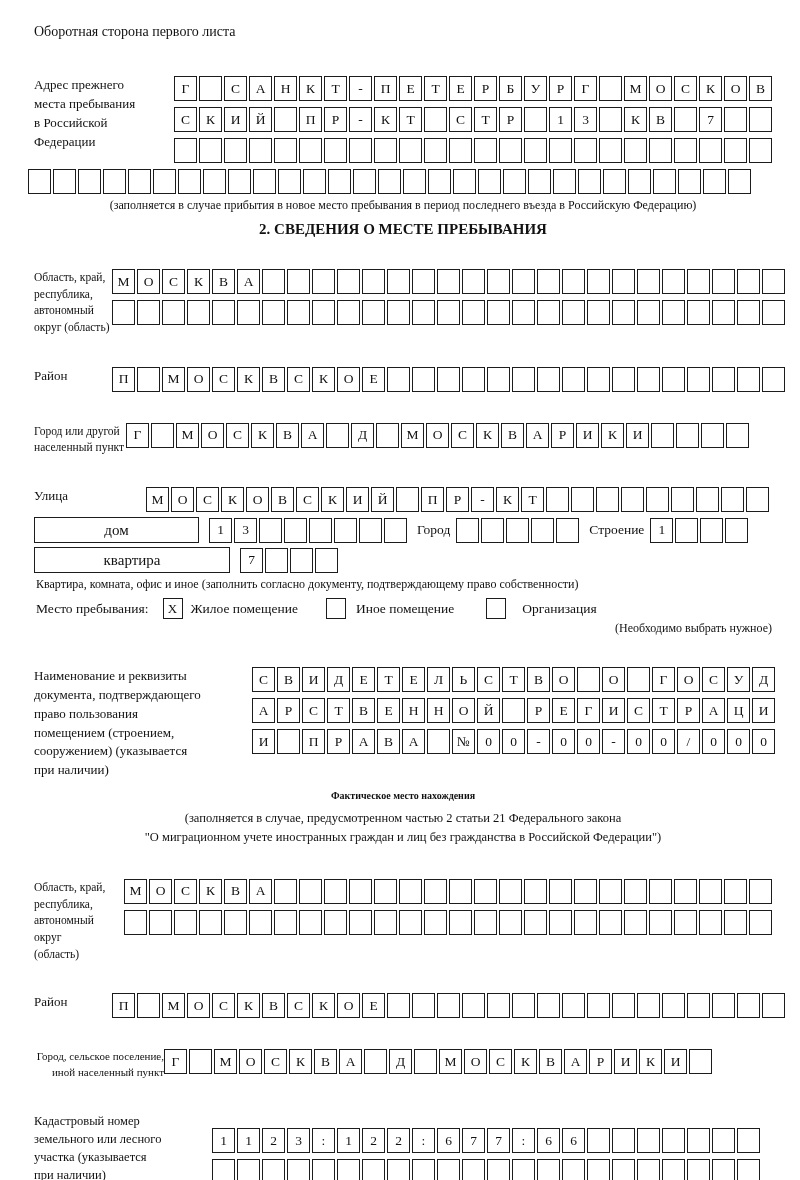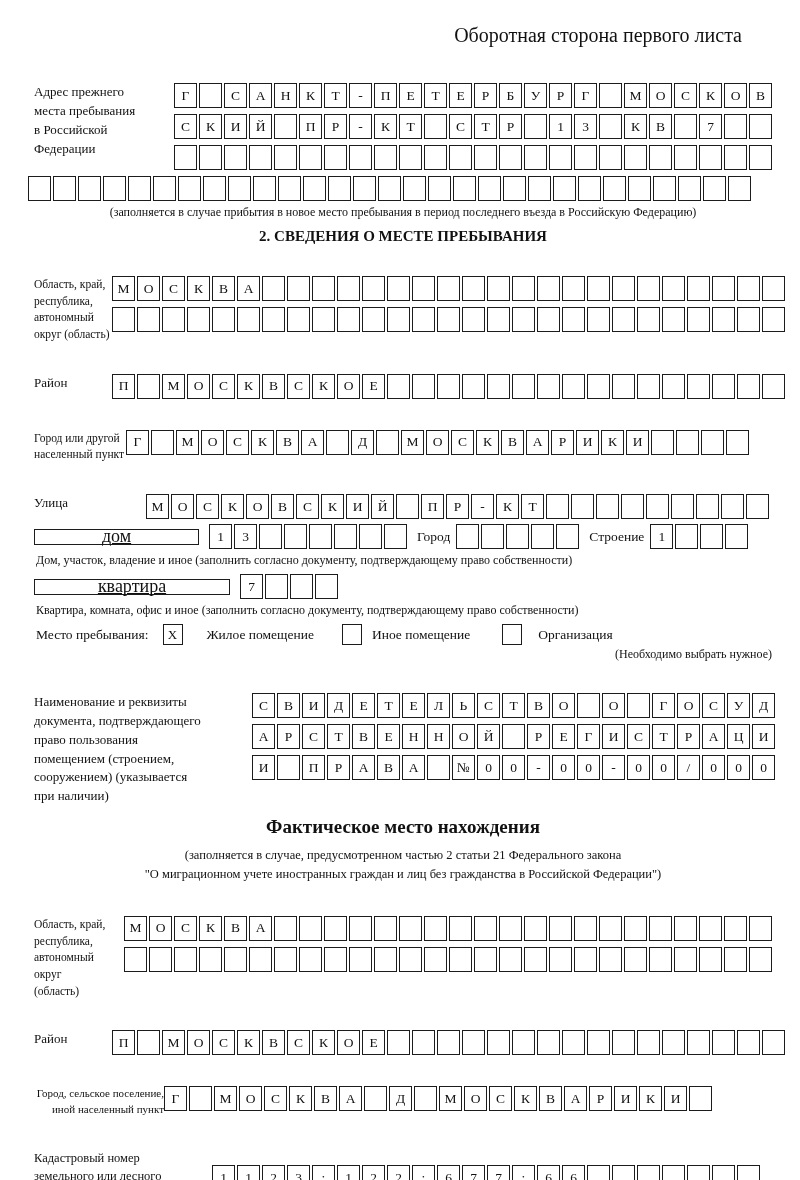--- a/index.html
+++ b/index.html
@@ -3,21 +3,21 @@
 <meta charset="utf-8">
 <style>
   * { margin:0; padding:0; box-sizing:border-box; }
   html,body { background:#fff; }
   body {
     width:800px; height:1180px; overflow:hidden;
     font-family:"Liberation Serif","DejaVu Serif",serif;
     color:#111;
   }
   .page { padding:24px 28px 0 34px; position:relative; }
-  .hdr { text-align:right; font-size:20px; padding-right:30px; margin-bottom:36px; }
+  .hdr { font-size:14px; padding-right:30px; margin-bottom:36px; }
 
   .field { display:flex; align-items:flex-start; margin-bottom:5px;margin-top:31px; }
   .lbl { font-size:13px; line-height:1.45; white-space:pre-line; flex-shrink:0; }
   .lbl.fs11 { font-size:11.5px; }
   .lbl.fs12 { font-size:12.5px; }
   .w140{width:140px;} .w78{width:78px;} .w92{width:92px;} .w112{width:112px;}
   .w218{width:218px;} .w90{width:90px;} .w130{width:130px; font-size:11px;text-align:right;} .w178{width:178px;}
 
   .grids { display:flex; flex-direction:column; gap:6px; }
   .boxrow { display:flex; gap:2px; }
@@ -26,35 +26,35 @@
     display:flex; align-items:center; justify-content:center; font-size:13.5px;
   }
   .fullrow { margin:6px 0 4px -6px; }
 
   .note { font-size:12px; text-align:center; margin:3px 0 7px 0; }
   .note-left { font-size:12px; margin:2px 0 6px 2px; }
   .sect-title { font-size:15px; font-weight:bold; text-align:center; margin:8px 0 10px 0; }
 
   .houserow, .aptrow { display:flex; align-items:center; margin-bottom:4px; }
   .labelbox {
-    height:16px; border:1.6px solid #1c1c1c; display:flex; align-items:center;
-    justify-content:center; font-size:18px; flex-shrink:0;text-decoration:underline;
+    height:26px; border:1.6px solid #1c1c1c; display:flex; align-items:center;
+    justify-content:center; font-size:15px; flex-shrink:0;
   }
   .lb-house { width:165px; margin-right:10px; }
   .lb-apt   { width:196px; margin-right:10px; }
   .inline-lbl { font-size:13.5px; margin:0 6px 0 10px; }
 
   .stayrow { display:flex; align-items:center; margin:6px 0 2px 2px; font-size:13.5px; }
   .cb {
     width:20px; height:21px; border:1.6px solid #1c1c1c; flex-shrink:0;
     display:inline-flex; align-items:center; justify-content:center; font-size:13px;
   }
   .stay-note { font-size:12px; margin:2px 0 10px 182px;text-align:right; }
 
-  .fact-title { font-size:19px; font-weight:bold; text-align:center; margin:10px 0 8px 0; }
+  .fact-title { font-size:10px; font-weight:bold; text-align:center; margin:10px 0 8px 0; }
   .fact-note { font-size:12.5px; text-align:center; line-height:1.55; margin-bottom:24px; }
 
   .cad-grids { margin-top:16px; }
 
   .stamp-wrap { position:relative; height:260px; margin-top:6px; }
   .stampbox {
     position:absolute; left:361px; top:0; width:357px; height:176px;
     border:1.6px solid #1c1c1c;
   }
   .stamp-caption {
@@ -374,37 +374,36 @@
         <span class="cell"></span>
       </div>
     <span class="inline-lbl">Строение</span>
     <div class="boxrow">
         <span class="cell">1</span>
         <span class="cell"></span>
         <span class="cell"></span>
         <span class="cell"></span>
       </div>
   </div>
-  <div class="note-left">Дом, участок, владение и иное (заполнить согласно документу, подтверждающему право собственности)</div>
 
   <div class="aptrow">
     <div class="labelbox lb-apt">квартира</div>
     <div class="boxrow">
         <span class="cell">7</span>
         <span class="cell"></span>
         <span class="cell"></span>
         <span class="cell"></span>
       </div>
   </div>
   <div class="note-left">Квартира, комната, офис и иное (заполнить согласно документу, подтверждающему право собственности)</div>
 
   <div class="stayrow">
     <span>Место пребывания:</span>
     <span class="cb" style="margin-left:14px;">X</span>
-    <span style="margin-left:24px;">Жилое помещение</span>
+    <span style="margin-left:8px;">Жилое помещение</span>
     <span class="cb" style="margin-left:28px;"></span>
     <span style="margin-left:10px;">Иное помещение</span>
     <span class="cb" style="margin-left:32px;"></span>
     <span style="margin-left:16px;">Организация</span>
   </div>
   <div class="stay-note">(Необходимо выбрать нужное)</div>
 
   <div class="field">
     <div class="lbl w218">Наименование и реквизиты
 документа, подтверждающего

